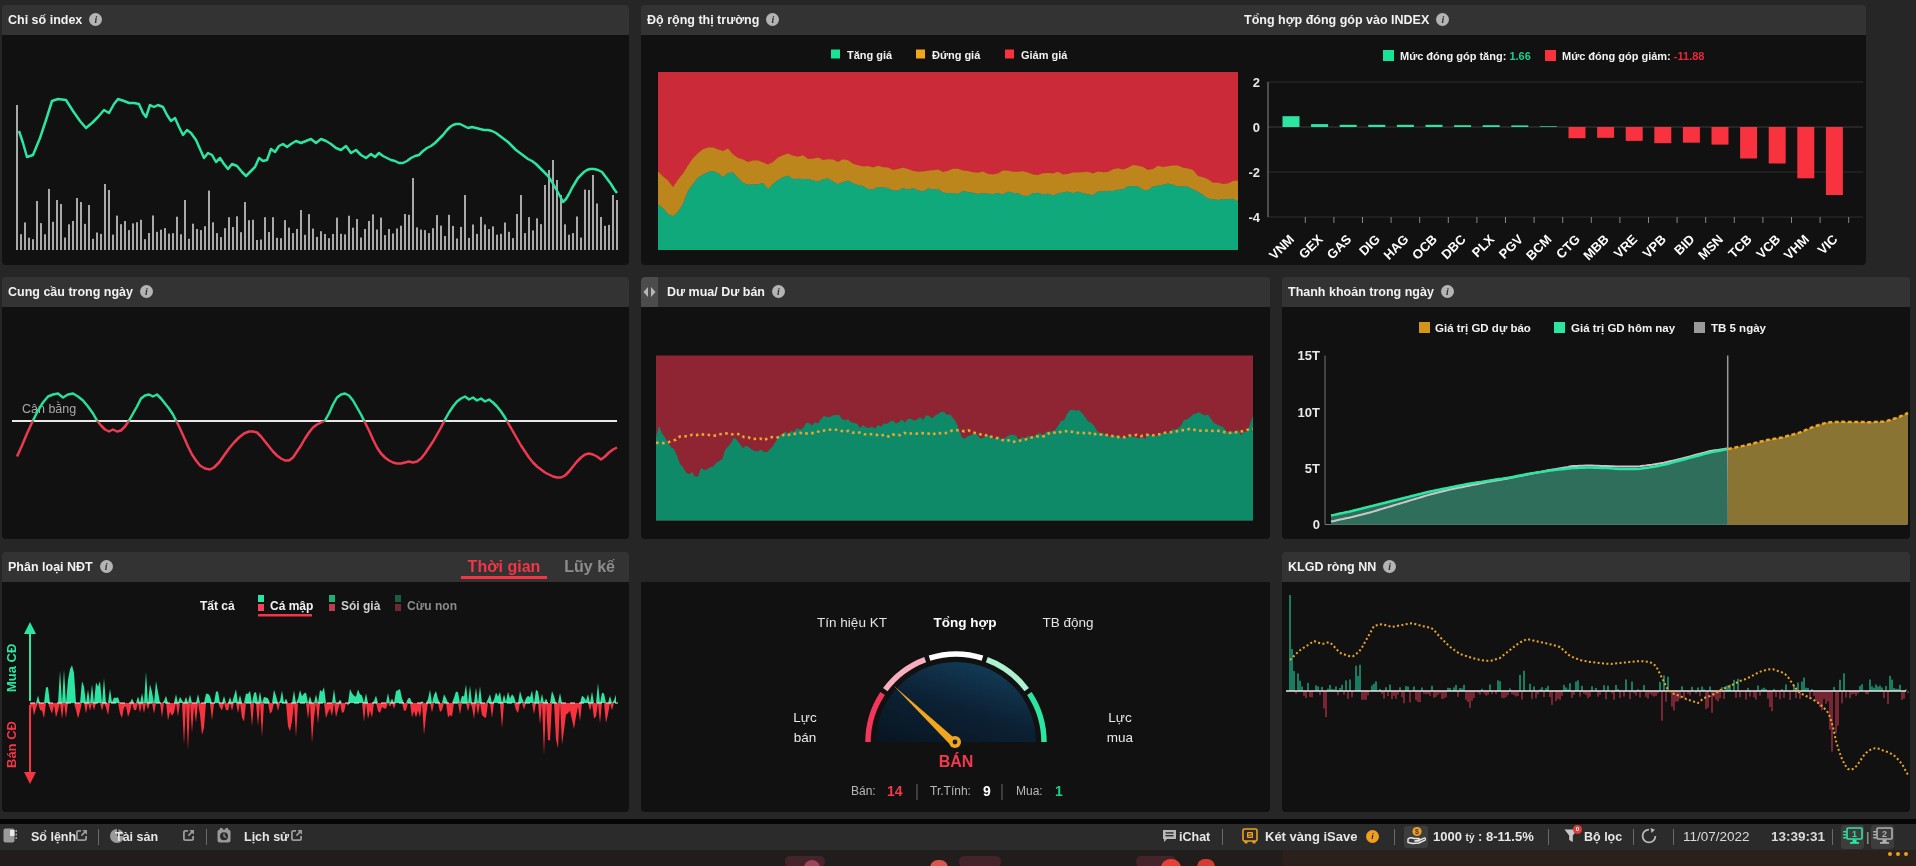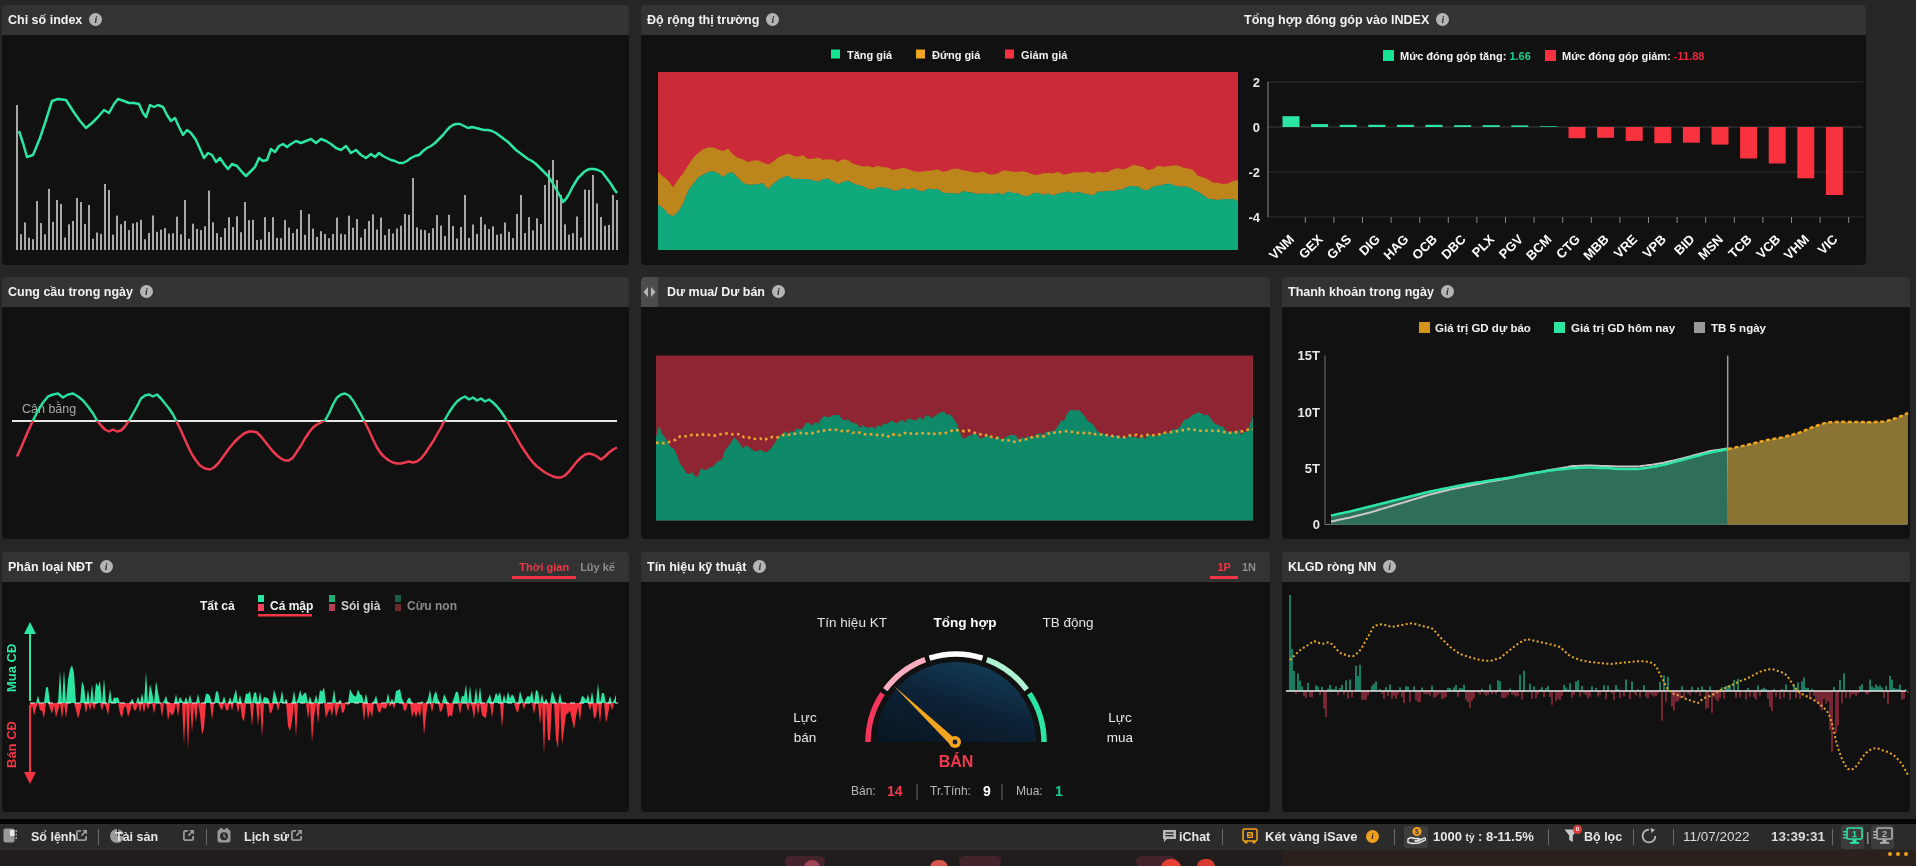--- a/index.html
+++ b/index.html
@@ -1,21 +1,21 @@
 <!DOCTYPE html>
 <html><head><meta charset="utf-8">
 <style>
 *{margin:0;padding:0;box-sizing:border-box}
 html,body{width:1916px;height:866px;background:#262626;font-family:"Liberation Sans",sans-serif;overflow:hidden;position:relative}
 .panel{position:absolute;border-radius:4px;overflow:hidden}
 .hd{height:30px;background:#333;color:#f2f2f2;font-size:12.5px;font-weight:bold;line-height:30px;padding-left:6px;position:relative}
 .bd{position:absolute;top:30px;left:0;right:0;bottom:0;background:#111}
 .info{display:inline-block;width:13px;height:13px;border-radius:50%;background:#b4b4b4;color:#333;font-size:10px;font-weight:bold;text-align:center;line-height:13px;vertical-align:1px;margin-left:7px;font-style:italic;font-family:"Liberation Serif",serif}
 .tabs{position:absolute;right:14px;top:0;height:30px;font-weight:bold}
-.tab{display:inline-block;margin-left:11px;color:#8d8d8d;font-size:11px;position:relative;line-height:30px;height:30px}
+.tab{display:inline-block;margin-left:24px;color:#8d8d8d;font-size:16px;position:relative;line-height:30px;height:30px}
 .tab.act{color:#f23645}
 .tab.act:after{content:"";position:absolute;left:-7px;right:-7px;bottom:3px;height:3px;background:#f23645}
 .bd>svg{display:block}
 .sep{display:inline-block;width:1px;height:16px;background:#6a6a6a;vertical-align:-3px}
 </style></head>
 <body>
 
 <div class="panel" style="left:2px;top:5px;width:627px;height:260px">
   <div class="hd">Chỉ số index<span class="info">i</span></div>
   <div class="bd">
@@ -366,23 +366,20 @@
       <text x="14" y="110" transform="rotate(-90 14 110)" font-size="13" font-weight="bold" fill="#2de5a2">Mua CĐ</text>
       <text x="14" y="186" transform="rotate(-90 14 186)" font-size="13" font-weight="bold" fill="#f23645">Bán CĐ</text>
       <path d="M28.0 121.0L28.0 121.0L30.0 121.0L32.0 121.0L34.0 121.0L36.0 113.5L38.0 121.0L40.0 121.0L42.0 121.0L44.0 105.3L46.0 105.3L48.0 121.0L50.0 121.0L52.0 121.0L54.0 121.0L56.0 121.0L58.0 88.8L60.0 121.0L62.0 87.6L64.0 121.0L66.0 97.7L68.0 87.3L70.0 83.3L72.0 90.9L74.0 121.0L76.0 121.0L78.0 121.0L80.0 99.2L82.0 104.5L84.0 121.0L86.0 107.4L88.0 121.0L90.0 102.2L92.0 121.0L94.0 100.5L96.0 104.5L98.0 99.3L100.0 121.0L102.0 96.1L104.0 121.0L106.0 121.0L108.0 106.8L110.0 120.3L112.0 115.4L114.0 115.9L116.0 115.3L118.0 121.0L120.0 121.0L122.0 121.0L124.0 121.0L126.0 121.0L128.0 121.0L130.0 116.6L132.0 121.0L134.0 121.0L136.0 114.4L138.0 121.0L140.0 111.2L142.0 121.0L144.0 89.8L146.0 121.0L148.0 102.2L150.0 110.1L152.0 121.0L154.0 98.9L156.0 110.1L158.0 120.6L160.0 121.0L162.0 119.0L164.0 113.8L166.0 121.0L168.0 121.0L170.0 121.0L172.0 121.0L174.0 112.2L176.0 121.0L178.0 114.7L180.0 118.4L182.0 121.0L184.0 114.7L186.0 121.0L188.0 112.5L190.0 121.0L192.0 121.0L194.0 121.0L196.0 111.9L198.0 121.0L200.0 121.0L202.0 121.0L204.0 111.8L206.0 111.8L208.0 113.9L210.0 121.0L212.0 121.0L214.0 109.6L216.0 109.5L218.0 121.0L220.0 121.0L222.0 114.0L224.0 121.0L226.0 121.0L228.0 114.9L230.0 121.0L232.0 113.7L234.0 107.2L236.0 121.0L238.0 112.9L240.0 121.0L242.0 121.0L244.0 111.6L246.0 111.9L248.0 109.1L250.0 121.0L252.0 111.0L254.0 110.0L256.0 121.0L258.0 109.5L260.0 121.0L262.0 115.0L264.0 115.5L266.0 116.2L268.0 121.0L270.0 121.0L272.0 107.7L274.0 113.9L276.0 121.0L278.0 119.1L280.0 108.4L282.0 120.9L284.0 116.4L286.0 121.0L288.0 121.0L290.0 121.0L292.0 108.4L294.0 121.0L296.0 116.7L298.0 108.0L300.0 114.2L302.0 111.5L304.0 110.4L306.0 121.0L308.0 114.3L310.0 121.0L312.0 121.0L314.0 112.6L316.0 121.0L318.0 107.9L320.0 109.8L322.0 105.2L324.0 121.0L326.0 121.0L328.0 121.0L330.0 121.0L332.0 107.2L334.0 121.0L336.0 121.0L338.0 117.6L340.0 121.0L342.0 121.0L344.0 121.0L346.0 121.0L348.0 107.1L350.0 111.3L352.0 113.8L354.0 114.7L356.0 107.5L358.0 112.3L360.0 113.4L362.0 121.0L364.0 111.2L366.0 121.0L368.0 121.0L370.0 121.0L372.0 118.9L374.0 113.6L376.0 121.0L378.0 121.0L380.0 121.0L382.0 121.0L384.0 121.0L386.0 111.1L388.0 121.0L390.0 116.4L392.0 121.0L394.0 109.0L396.0 108.2L398.0 107.0L400.0 116.5L402.0 121.0L404.0 121.0L406.0 116.5L408.0 115.7L410.0 121.0L412.0 121.0L414.0 121.0L416.0 121.0L418.0 121.0L420.0 119.2L422.0 121.0L424.0 121.0L426.0 117.1L428.0 107.8L430.0 121.0L432.0 113.1L434.0 108.9L436.0 116.9L438.0 121.0L440.0 121.0L442.0 112.2L444.0 116.1L446.0 121.0L448.0 121.0L450.0 121.0L452.0 115.7L454.0 109.6L456.0 110.2L458.0 121.0L460.0 113.8L462.0 114.5L464.0 102.5L466.0 121.0L468.0 103.6L470.0 121.0L472.0 121.0L474.0 105.5L476.0 121.0L478.0 104.2L480.0 121.0L482.0 121.0L484.0 121.0L486.0 116.9L488.0 112.2L490.0 121.0L492.0 117.4L494.0 110.6L496.0 114.6L498.0 110.0L500.0 121.0L502.0 112.5L504.0 119.4L506.0 109.8L508.0 116.6L510.0 112.3L512.0 114.8L514.0 121.0L516.0 121.0L518.0 109.1L520.0 115.8L522.0 121.0L524.0 116.3L526.0 113.8L528.0 115.3L530.0 108.6L532.0 121.0L534.0 107.8L536.0 109.5L538.0 121.0L540.0 111.8L542.0 121.0L544.0 116.6L546.0 121.0L548.0 121.0L550.0 108.9L552.0 114.0L554.0 121.0L556.0 121.0L558.0 111.0L560.0 121.0L562.0 121.0L564.0 121.0L566.0 121.0L568.0 121.0L570.0 121.0L572.0 121.0L574.0 121.0L576.0 121.0L578.0 121.0L580.0 113.7L582.0 115.3L584.0 118.5L586.0 112.3L588.0 121.0L590.0 109.4L592.0 121.0L594.0 121.0L596.0 100.9L598.0 121.0L600.0 110.7L602.0 111.4L604.0 121.0L606.0 121.0L608.0 114.1L610.0 121.0L612.0 118.3L614.0 112.7L614.0 121.0Z" fill="#2de5a2"></path>
       <path d="M28.0 121.0L28.0 134.7L30.0 122.7L32.0 133.5L34.0 126.3L36.0 121.0L38.0 128.0L40.0 128.8L42.0 136.3L44.0 121.0L46.0 121.0L48.0 126.8L50.0 131.7L52.0 123.3L54.0 135.6L56.0 128.7L58.0 121.0L60.0 137.0L62.0 121.0L64.0 136.0L66.0 121.0L68.0 121.0L70.0 121.0L72.0 121.0L74.0 127.9L76.0 136.5L78.0 129.3L80.0 121.0L82.0 121.0L84.0 131.6L86.0 121.0L88.0 128.8L90.0 121.0L92.0 128.3L94.0 121.0L96.0 121.0L98.0 121.0L100.0 128.7L102.0 121.0L104.0 125.2L106.0 133.2L108.0 121.0L110.0 121.0L112.0 121.0L114.0 121.0L116.0 121.0L118.0 131.4L120.0 136.0L122.0 125.6L124.0 124.3L126.0 135.1L128.0 129.8L130.0 121.0L132.0 127.9L134.0 128.2L136.0 121.0L138.0 130.8L140.0 121.0L142.0 131.2L144.0 121.0L146.0 127.7L148.0 121.0L150.0 121.0L152.0 131.8L154.0 121.0L156.0 121.0L158.0 121.0L160.0 135.5L162.0 121.0L164.0 121.0L166.0 138.6L168.0 129.7L170.0 133.8L172.0 130.4L174.0 121.0L176.0 134.6L178.0 121.0L180.0 121.0L182.0 162.9L184.0 121.0L186.0 168.4L188.0 121.0L190.0 150.7L192.0 124.2L194.0 140.8L196.0 121.0L198.0 132.7L200.0 153.0L202.0 146.1L204.0 121.0L206.0 121.0L208.0 121.0L210.0 138.3L212.0 121.8L214.0 121.0L216.0 121.0L218.0 125.4L220.0 128.4L222.0 121.0L224.0 127.9L226.0 128.4L228.0 121.0L230.0 128.7L232.0 121.0L234.0 121.0L236.0 130.9L238.0 121.0L240.0 135.7L242.0 139.4L244.0 121.0L246.0 121.0L248.0 121.0L250.0 144.5L252.0 121.0L254.0 121.0L256.0 144.1L258.0 121.0L260.0 155.5L262.0 121.0L264.0 121.0L266.0 121.0L268.0 131.8L270.0 129.5L272.0 121.0L274.0 121.0L276.0 128.9L278.0 121.0L280.0 121.0L282.0 121.0L284.0 121.0L286.0 144.2L288.0 149.2L290.0 139.3L292.0 121.0L294.0 155.6L296.0 121.0L298.0 121.0L300.0 121.0L302.0 121.0L304.0 121.0L306.0 137.1L308.0 121.0L310.0 161.1L312.0 135.4L314.0 121.0L316.0 141.7L318.0 121.0L320.0 121.0L322.0 121.0L324.0 136.3L326.0 130.3L328.0 126.6L330.0 134.2L332.0 121.0L334.0 135.2L336.0 127.9L338.0 121.0L340.0 130.9L342.0 129.9L344.0 121.1L346.0 123.5L348.0 121.0L350.0 121.0L352.0 121.0L354.0 121.0L356.0 121.0L358.0 121.0L360.0 121.0L362.0 139.9L364.0 121.0L366.0 137.3L368.0 128.3L370.0 135.8L372.0 121.0L374.0 121.0L376.0 129.0L378.0 130.9L380.0 124.9L382.0 126.4L384.0 126.8L386.0 121.0L388.0 124.7L390.0 121.0L392.0 126.7L394.0 121.0L396.0 121.0L398.0 121.0L400.0 121.0L402.0 128.7L404.0 128.6L406.0 121.0L408.0 121.0L410.0 135.5L412.0 128.9L414.0 135.4L416.0 128.6L418.0 135.3L420.0 121.0L422.0 153.1L424.0 134.0L426.0 121.0L428.0 121.0L430.0 130.5L432.0 121.0L434.0 121.0L436.0 121.0L438.0 130.0L440.0 128.2L442.0 121.0L444.0 121.0L446.0 135.4L448.0 132.9L450.0 134.5L452.0 121.0L454.0 121.0L456.0 121.0L458.0 132.4L460.0 121.0L462.0 121.0L464.0 121.0L466.0 129.6L468.0 121.0L470.0 124.9L472.0 137.0L474.0 121.0L476.0 133.0L478.0 121.0L480.0 132.9L482.0 134.9L484.0 136.1L486.0 121.0L488.0 121.0L490.0 136.0L492.0 121.0L494.0 121.0L496.0 121.0L498.0 121.0L500.0 146.3L502.0 121.0L504.0 121.0L506.0 121.0L508.0 121.0L510.0 121.0L512.0 121.0L514.0 128.1L516.0 131.1L518.0 121.0L520.0 121.0L522.0 127.6L524.0 121.0L526.0 121.0L528.0 121.0L530.0 121.0L532.0 132.3L534.0 121.0L536.0 121.0L538.0 142.7L540.0 121.0L542.0 173.4L544.0 121.0L546.0 158.0L548.0 158.4L550.0 121.0L552.0 121.0L554.0 157.4L556.0 166.5L558.0 121.0L560.0 162.8L562.0 148.3L564.0 132.5L566.0 131.3L568.0 128.7L570.0 137.8L572.0 146.9L574.0 134.4L576.0 124.7L578.0 139.3L580.0 121.0L582.0 121.0L584.0 121.0L586.0 121.0L588.0 128.8L590.0 121.0L592.0 136.5L594.0 134.6L596.0 121.0L598.0 141.4L600.0 121.0L602.0 121.0L604.0 141.1L606.0 132.2L608.0 121.0L610.0 128.3L612.0 121.0L614.0 121.0L614.0 121.0Z" fill="#f8323e"></path>
       <line x1="28" y1="121" x2="616" y2="121" stroke="#e8e8e8" stroke-width="1" stroke-dasharray="5 4"></line>
     </svg>
   </div>
 </div>
 
 <div class="panel" style="left:641px;top:552px;width:629px;height:260px">
-  <div class="hd">Tín hiệu kỹ thuật<span class="info">i</span>
-    <div class="tabs"><span class="tab act">1P</span><span class="tab">1N</span></div>
-  </div>
   <div class="bd">
     <svg width="629" height="230" viewBox="0 0 629 230">
       <defs>
         <linearGradient id="bowl" x1="0" y1="1" x2="0.6" y2="0">
           <stop offset="0" stop-color="#081520"></stop>
           <stop offset="0.55" stop-color="#0c2135"></stop>
           <stop offset="1" stop-color="#123a54"></stop>
         </linearGradient>
       </defs>
       <text x="852" y="45" font-size="13.5" fill="#e4e4e4" text-anchor="middle" transform="translate(-641 0)">Tín hiệu KT</text>

